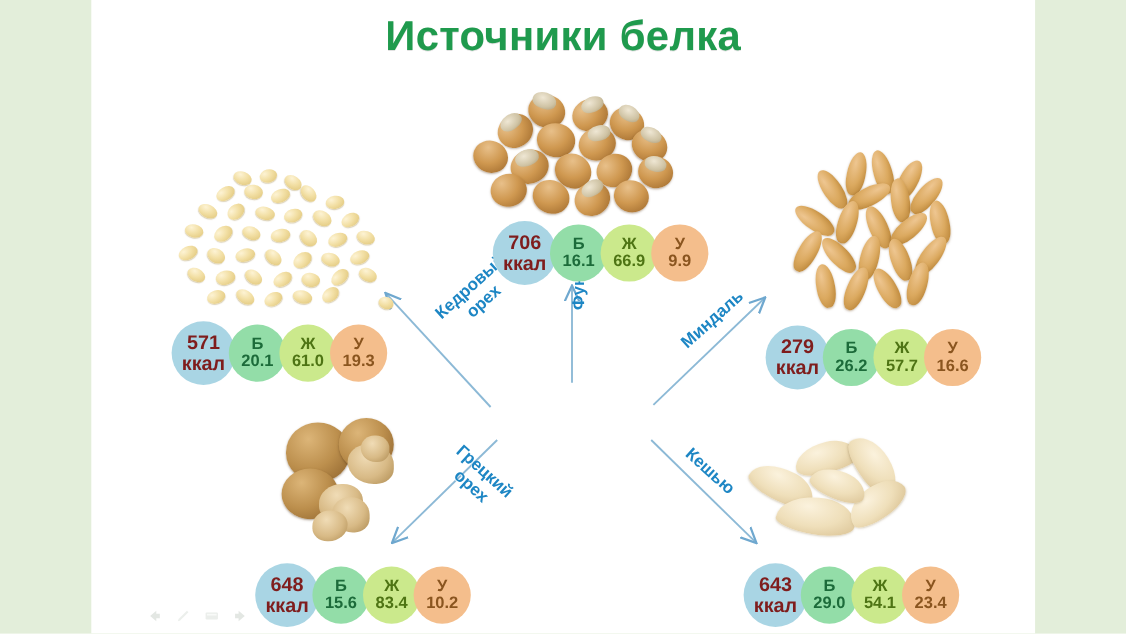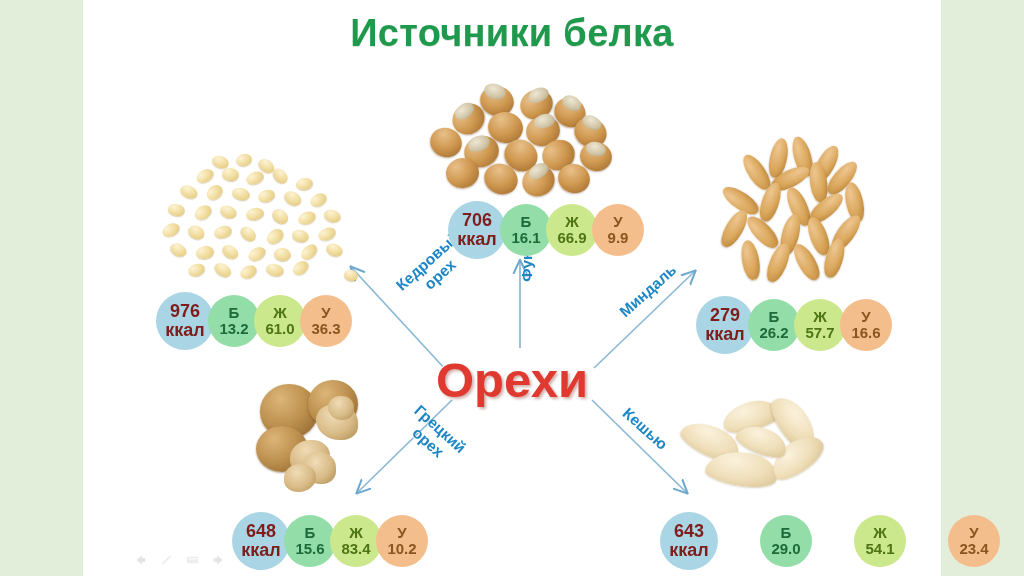--- a/index.html
+++ b/index.html
@@ -237,50 +237,49 @@
   <div class="photo cashew" style="left:676px;top:398px;width:166px;height:110px;">
     <div class="nut" style="left:4px;top:28px;width:62px;height:30px;border-radius:60% 40% 55% 45% / 70% 60% 40% 30%;transform:rotate(28deg);"></div>
     <div class="nut" style="left:46px;top:4px;width:58px;height:28px;border-radius:55% 45% 60% 40% / 65% 70% 30% 35%;transform:rotate(-14deg);"></div>
     <div class="nut" style="left:88px;top:10px;width:60px;height:30px;border-radius:45% 55% 40% 60% / 60% 65% 35% 40%;transform:rotate(52deg);"></div>
     <div class="nut" style="left:30px;top:54px;width:72px;height:34px;border-radius:58% 42% 52% 48% / 72% 62% 38% 28%;transform:rotate(10deg);"></div>
     <div class="nut" style="left:92px;top:44px;width:58px;height:30px;border-radius:50% 50% 45% 55% / 66% 60% 40% 34%;transform:rotate(-36deg);"></div>
     <div class="nut" style="left:60px;top:30px;width:52px;height:26px;border-radius:55% 45% 50% 50% / 68% 62% 38% 32%;transform:rotate(22deg);"></div>
   </div>
 
   <div class="title">Источники белка</div>
-  <div class="center-word">Орехи</div>
 
   <div class="arm-label" style="left:382px;top:250px;width:104px;transform:rotate(-42deg);">Кедровый
 орех</div>
 
   <div class="arm-label" style="left:512px;top:268px;width:90px;transform:rotate(-90deg);transform-origin:18px 12px;">Фундук</div>
 
   <div class="arm-label" style="left:596px;top:282px;width:104px;transform:rotate(-42deg);">Миндаль</div>
 
   <div class="arm-label" style="left:382px;top:418px;width:104px;transform:rotate(42deg);">Грецкий
 орех</div>
 
   <div class="arm-label" style="left:600px;top:420px;width:90px;transform:rotate(42deg);">Кешью</div>
 
   <div class="badges" style="left:156px;top:292px;">
     <div class="badge kcal">
-      <span class="t">976</span>
-      <span class="t">ккал</span>
-    </div>
-    <div class="badge b">
-      <span class="t">Б</span>
-      <span class="t">13.2</span>
+      <span class="t">571</span>
+      <span class="t">ккал</span>
+    </div>
+    <div class="badge b">
+      <span class="t">Б</span>
+      <span class="t">20.1</span>
     </div>
     <div class="badge f">
       <span class="t">Ж</span>
       <span class="t">61.0</span>
     </div>
     <div class="badge u">
       <span class="t">У</span>
-      <span class="t">36.3</span>
+      <span class="t">19.3</span>
     </div>
   </div>
 
   <div class="badges" style="left:448px;top:201px;">
     <div class="badge kcal">
       <span class="t">706</span>
       <span class="t">ккал</span>
     </div>
     <div class="badge b">
       <span class="t">Б</span>
@@ -327,21 +326,21 @@
     <div class="badge f">
       <span class="t">Ж</span>
       <span class="t">83.4</span>
     </div>
     <div class="badge u">
       <span class="t">У</span>
       <span class="t">10.2</span>
     </div>
   </div>
 
-  <div class="badges" style="left:660px;top:512px;gap:48px;">
+  <div class="badges" style="left:676px;top:512px;">
     <div class="badge kcal">
       <span class="t">643</span>
       <span class="t">ккал</span>
     </div>
     <div class="badge b">
       <span class="t">Б</span>
       <span class="t">29.0</span>
     </div>
     <div class="badge f">
       <span class="t">Ж</span>

